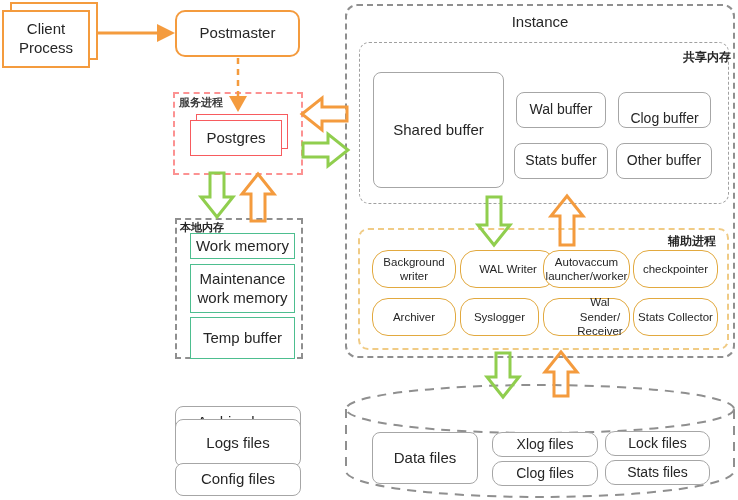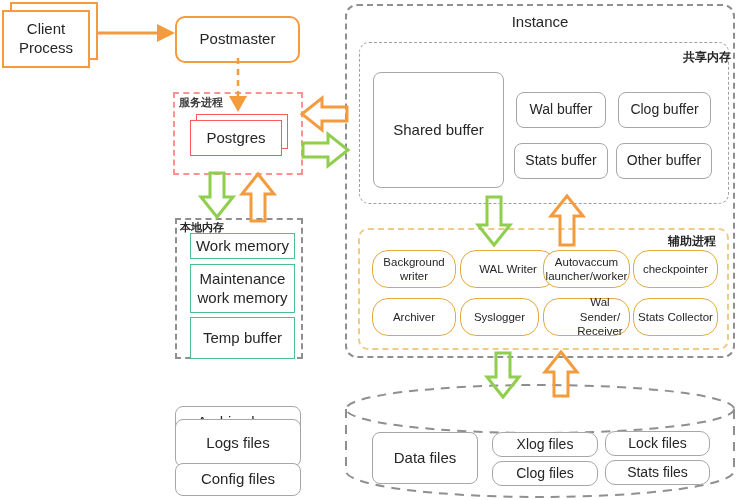--- a/index.html
+++ b/index.html
@@ -32,21 +32,21 @@
   <svg class="bg" width="738" height="500" viewBox="0 0 738 500">
     <path d="M346,409 V471 A194,26 0 0 0 734,471 V409" fill="none" stroke="#8F8F8F" stroke-width="2" stroke-dasharray="9,7"></path>
     <ellipse cx="540" cy="409" rx="194" ry="24" fill="none" stroke="#8F8F8F" stroke-width="2" stroke-dasharray="9,7"></ellipse>
   </svg>
 
   <div class="box orange-b" style="left:10px;top:2px;width:88px;height:58px;"></div>
   <div class="box orange-b" style="left:2px;top:10px;width:88px;height:58px;z-index:2;">
     <span>Client Process</span>
   </div>
 
-  <div class="box orange-b r10" style="left:175px;top:16px;width:125px;height:47px;z-index:2;">
+  <div class="box orange-b r10" style="left:175px;top:10px;width:125px;height:47px;z-index:2;">
     <span>Postmaster</span>
   </div>
 
   <div class="region" style="left:173px;top:92px;width:130px;height:83px;border:2px dashed #FC9292;"></div>
   <div class="region-label" style="left:179px;top:95px;">服务进程</div>
   <div class="box red-b" style="left:196px;top:114px;width:92px;height:35px;z-index:2;"></div>
   <div class="box red-b" style="left:190px;top:120px;width:92px;height:36px;z-index:2;">
     <span>Postgres</span>
   </div>
 
@@ -76,21 +76,21 @@
   <div class="title" style="left:345px;top:13px;width:390px;">Instance</div>
 
   <div class="region" style="left:359px;top:42px;width:370px;height:162px;border:1px dashed #A0A0A0;border-radius:10px;"></div>
   <div class="region-label" style="left:683px;top:49px;font-size:12px;color:#262626;">共享内存</div>
   <div class="box gray-b r8" style="left:373px;top:72px;width:131px;height:116px;z-index:2;">
     <span>Shared buffer</span>
   </div>
   <div class="box gray-b r8" style="left:516px;top:92px;width:90px;height:36px;font-size:14px;z-index:2;">
     <span>Wal buffer</span>
   </div>
-  <div class="box gray-b r8" style="left:618px;top:92px;width:93px;height:36px;font-size:14px;z-index:2;">
+  <div class="box gray-b r8" style="left:618px;top:92px;width:93px;height:36px;font-size:14px;z-index:2;align-items:flex-end;">
     <span>Clog buffer</span>
   </div>
   <div class="box gray-b r8" style="left:514px;top:143px;width:94px;height:36px;font-size:14px;z-index:2;">
     <span>Stats buffer</span>
   </div>
   <div class="box gray-b r8" style="left:616px;top:143px;width:96px;height:36px;font-size:14px;z-index:2;">
     <span>Other buffer</span>
   </div>
 
   <div class="region" style="left:358px;top:228px;width:371px;height:122px;border:2px dashed #F0CB85;border-radius:10px;"></div>
@@ -104,21 +104,21 @@
   </div>
   <div class="box amber-b r16" style="left:543px;top:250px;width:87px;height:38px;font-size:11.5px;z-index:2;">
     <span>Autovaccum launcher/worker</span>
   </div>
   <div class="box amber-b r16" style="left:633px;top:250px;width:85px;height:38px;font-size:11.5px;z-index:2;">
     <span>checkpointer</span>
   </div>
   <div class="box amber-b r16" style="left:372px;top:298px;width:84px;height:38px;font-size:11.5px;z-index:2;">
     <span>Archiver</span>
   </div>
-  <div class="box amber-b r16" style="left:460px;top:298px;width:79px;height:38px;font-size:11.5px;z-index:2;">
+  <div class="box amber-b r16" style="left:460px;top:298px;width:79px;height:38px;font-size:11.5px;z-index:2;border-radius:14px;">
     <span>Syslogger</span>
   </div>
   <div class="box amber-b r16" style="left:543px;top:298px;width:87px;height:38px;font-size:11.5px;z-index:2;padding-left:27px;">
     <span>Wal Sender/ Receiver</span>
   </div>
   <div class="box amber-b r16" style="left:633px;top:298px;width:85px;height:38px;font-size:11.5px;z-index:2;">
     <span>Stats Collector</span>
   </div>
 
   <div class="box gray-b r8" style="left:372px;top:432px;width:106px;height:52px;z-index:2;">

